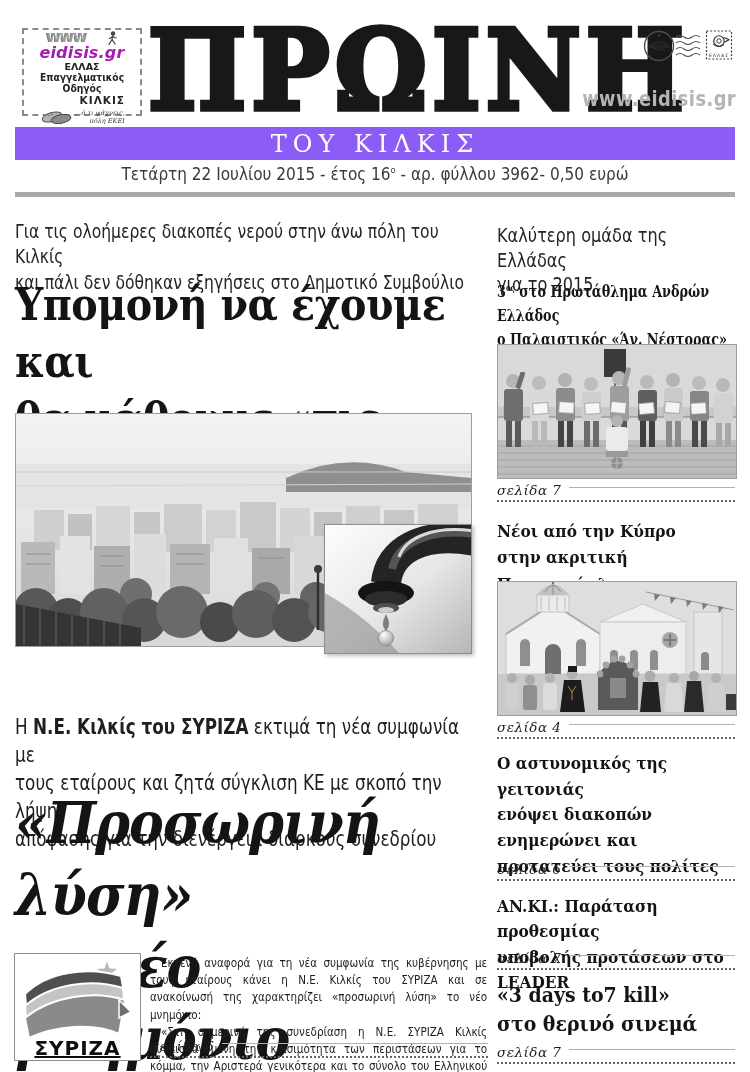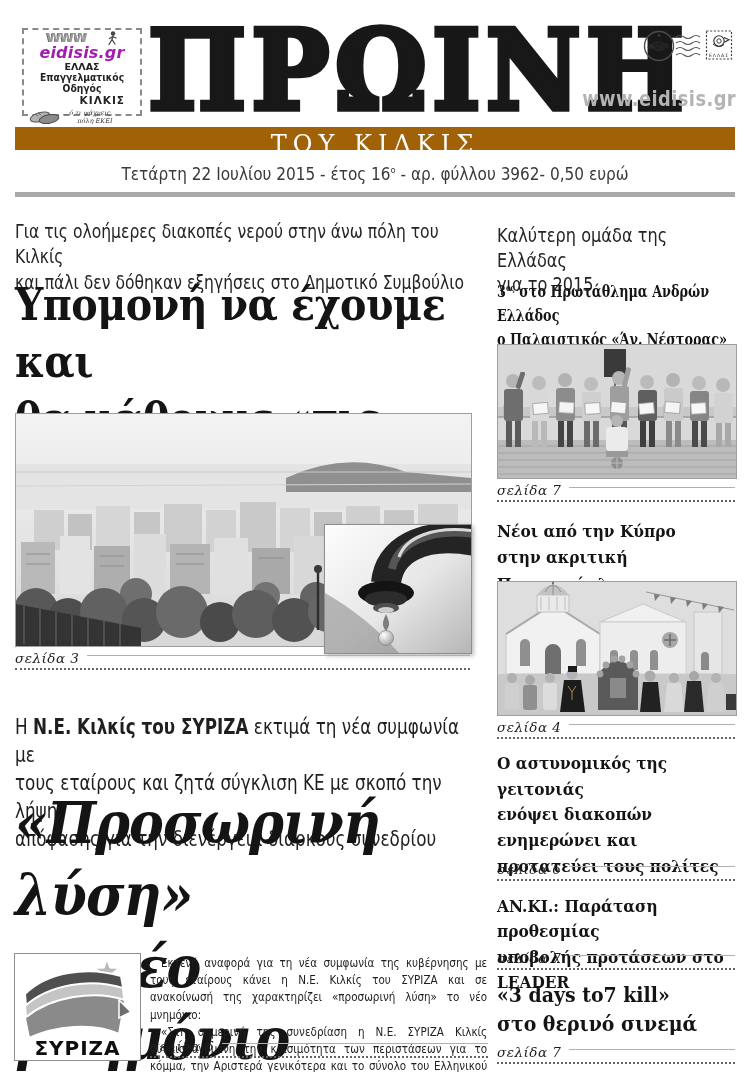--- a/index.html
+++ b/index.html
@@ -10,52 +10,52 @@
   
   #adbox{left:22px;top:28px;width:120px;height:88px;border:2px dashed #8a8a8a;
          box-sizing:border-box;padding:1px 3px;text-align:center;background:#fff;}
   .ad-www-row{display:flex;justify-content:center;align-items:flex-start;gap:19px;height:14px;}
   .ad-www{font:900 13px/13px "DejaVu Sans",sans-serif;color:#9a9a9a;letter-spacing:-1px;
           text-shadow:1px 1px 0 #ffffff, -1px 0 0 #6f6f6f;}
   .ad-site{font:italic 900 16px/16px "DejaVu Sans",sans-serif;color:#a21caf;letter-spacing:.2px;}
   .ad-l1{font:700 9.5px/11px "DejaVu Sans",sans-serif;color:#222;}
   .ad-l2{font:700 10px/11px "DejaVu Sans",sans-serif;color:#222;transform:scaleX(.92);transform-origin:50% 50%;}
   .ad-l3{font:700 10.5px/12px "DejaVu Sans",sans-serif;color:#222;letter-spacing:1px;text-align:right;padding-right:12px;}
-  .ad-bottom{display:flex;justify-content:flex-start;align-items:flex-end;margin-top:1px;}
+  .ad-bottom{display:flex;justify-content:center;align-items:flex-end;margin-top:1px;}
   .ad-slogan{font:italic 6.5px/1.25 "DejaVu Serif",serif;color:#333;text-align:right;}
 
   #masthead{left:148px;top:14px;width:482px;height:106px;text-align:center;
             font:700 104px/106px "DejaVu Serif",serif;color:#181818;
             -webkit-text-stroke:5px #181818;letter-spacing:5px;
             transform:scaleY(1.07);transform-origin:top center;white-space:nowrap;}
   #stamps{left:642px;top:26px;width:94px;height:42px;}
   #watermark{right:14px;top:87px;font:700 21px "DejaVu Sans",sans-serif;color:#b4b4b4;
              transform:scaleX(.85);transform-origin:100% 50%;letter-spacing:.5px;}
-  #blackbar{left:15px;top:127px;width:720px;height:23px;background:#a16207;color:#fff;
+  #blackbar{left:15px;top:127px;width:720px;height:33px;background:#8b5cf6;color:#fff;
             text-align:center;font:400 24px/34px "DejaVu Serif",serif;letter-spacing:6px;padding-left:0;box-sizing:border-box;}
   #dateline{left:0;top:164px;width:750px;text-align:center;font:400 17px "DejaVu Sans",sans-serif;
             color:#3a3a3a;transform:scaleX(.9);transform-origin:50% 50%;}
   #dateline sup{font-size:.55em;}
   #grayrule{left:15px;top:192px;width:720px;height:5px;background:#a9a9a9;}
 
   
   #k1{left:15px;top:219px;width:556px;font:400 19px/1.34 "DejaVu Sans",sans-serif;color:#242424;
       transform:scaleX(.82);transform-origin:0 0;white-space:pre-line;}
   #h1{left:15px;top:276px;width:506px;font:700 44px/1.3 "DejaVu Serif",serif;color:#141414;
       transform:scaleX(.9);transform-origin:0 0;white-space:pre-line;letter-spacing:-.5px;}
   #photo1{left:15px;top:413px;width:455px;height:232px;border:1px solid #9e9e9e;background:#e8e8e8;}
   #tapinset{position:absolute;left:308px;top:110px;width:146px;height:128px;border:1px solid #8e8e8e;
             background:#eee;box-shadow:2px 2px 4px rgba(0,0,0,.25);}
   #k2{left:15px;top:686px;width:569px;font:400 21px/1.33 "DejaVu Sans",sans-serif;color:#1f1f1f;
       transform:scaleX(.8);transform-origin:0 0;white-space:pre-line;}
   #k2 .b{font-weight:700;}
   #h2{left:15px;top:788px;width:500px;font:italic 700 58px/1.24 "DejaVu Serif",serif;color:#141414;
       transform:scaleX(.9);transform-origin:0 0;white-space:pre-line;letter-spacing:-1px;}
   #syrlogo{left:14px;top:953px;width:127px;height:108px;border:1px solid #8f8f8f;box-sizing:border-box;background:#fff;}
-  .syr-label{text-align:center;font:700 20px/20px "DejaVu Sans",sans-serif;letter-spacing:1px;color:#0e0e0e;}
+  .syr-label{text-align:center;font:700 20px/20px "DejaVu Sans",sans-serif;letter-spacing:1px;color:#0e0e0e;text-decoration:underline;}
   #body1{left:150px;top:955px;width:399px;font:400 12.3px/1.4 "DejaVu Sans",sans-serif;color:#1f1f1f;
          transform:scaleX(.845);transform-origin:0 0;text-align:justify;}
   #body1 p{margin:0;text-indent:13px;}
 
   
   #rk{left:497px;top:223px;width:280px;font:400 19px/1.3 "DejaVu Sans",sans-serif;color:#242424;
       transform:scaleX(.85);transform-origin:0 0;white-space:pre-line;}
   #rsub{left:497px;top:280px;width:298px;font:700 16px/1.5 "DejaVu Serif",serif;color:#151515;
         transform:scaleX(.8);transform-origin:0 0;}
   #rsub sup{font-size:.55em;}
@@ -249,27 +249,20 @@
         <ellipse cx="61" cy="68" rx="28" ry="12" fill="#141414"></ellipse>
         <ellipse cx="61" cy="74" rx="21" ry="8" fill="#2c2c2c"></ellipse>
         <ellipse cx="61" cy="83" rx="13" ry="5" fill="#4f4f4f"></ellipse>
         <ellipse cx="61" cy="85" rx="8" ry="3" fill="#cfcfcf"></ellipse>
         <path d="M61,89 C58,96 56,100 61,106 C66,100 64,96 61,89" fill="#7e7e7e"></path>
         <circle cx="61" cy="113" r="7.5" fill="url(#dropg)" stroke="#858585" stroke-width=".8"></circle>
       </svg>
     </div>
   </div>
 
-  <div id="pr-water" class="pageref abs">
-    <div class="row">
-        <span class="txt">σελίδα 3</span>
-        <span class="ln"></span>
-      </div>
-    <div class="dots"></div>
-  </div>
 
   <div id="k2" class="abs">
     <span>Η </span><span class="b">Ν.Ε. Κιλκίς του ΣΥΡΙΖΑ</span><span> εκτιμά τη νέα συμφωνία με
 τους εταίρους και ζητά σύγκλιση ΚΕ με σκοπό την λήψη
 απόφασης για την διενέργεια διαρκούς συνεδρίου</span>
   </div>
   <div id="h2" class="abs">«Προσωρινή λύση»
 το νέο μνημόνιο</div>
 
   <div id="syrlogo" class="abs">

